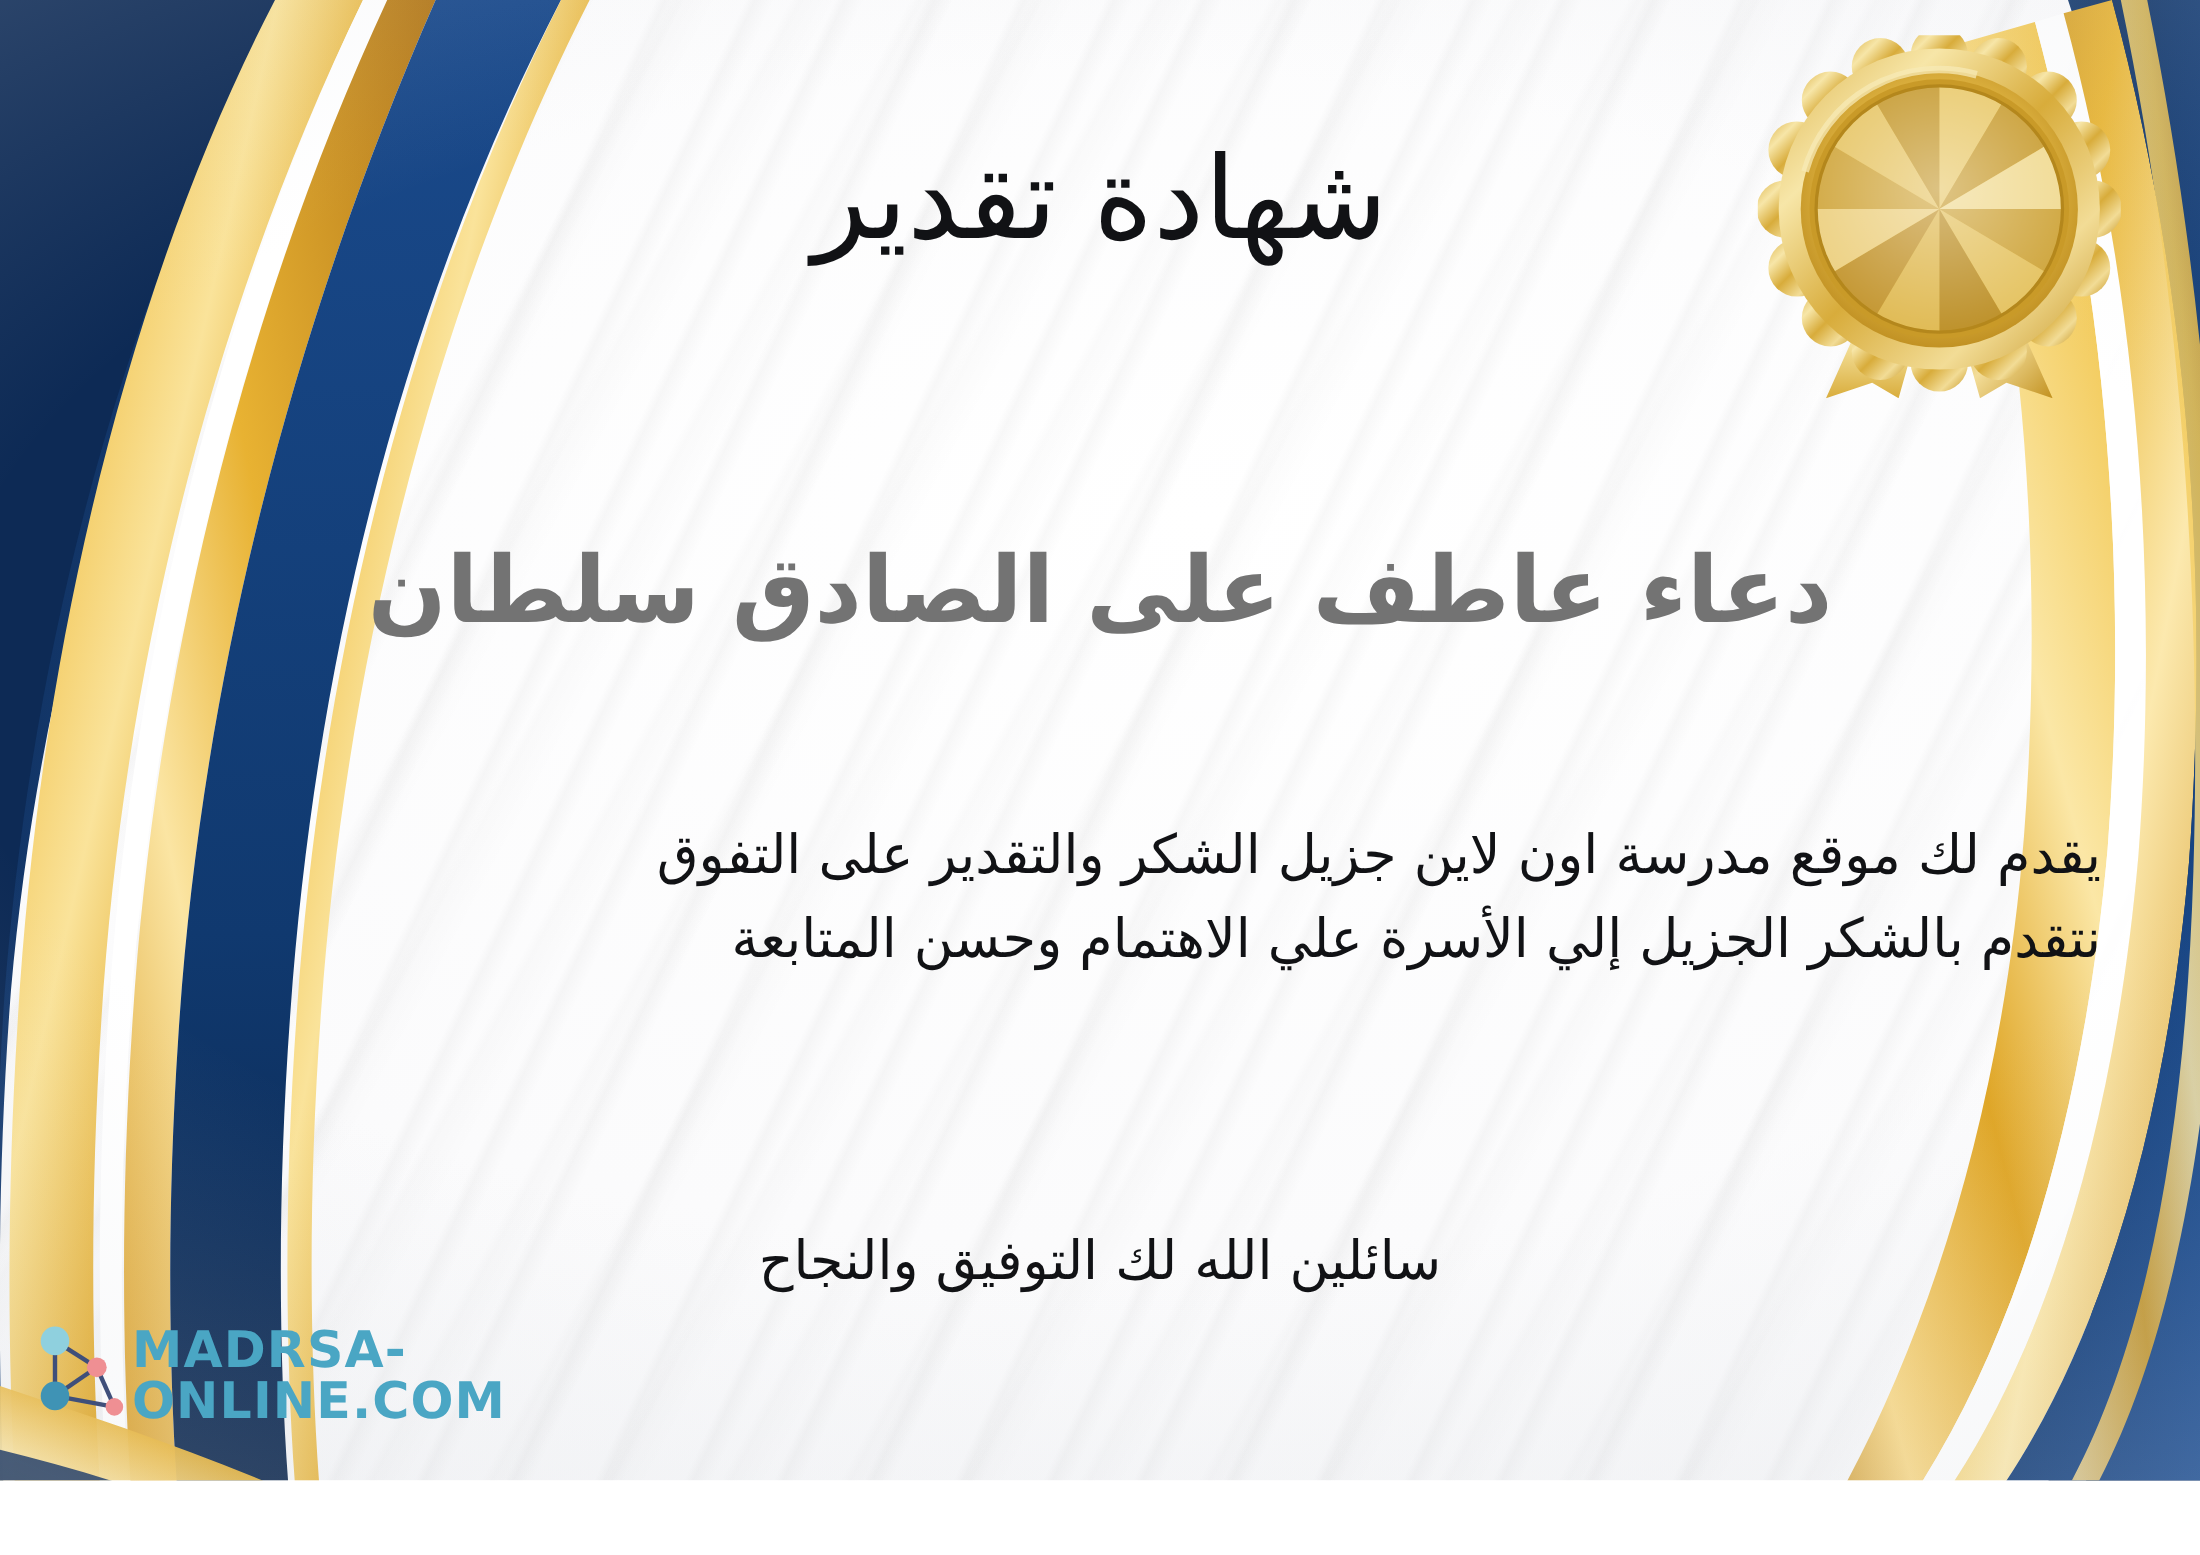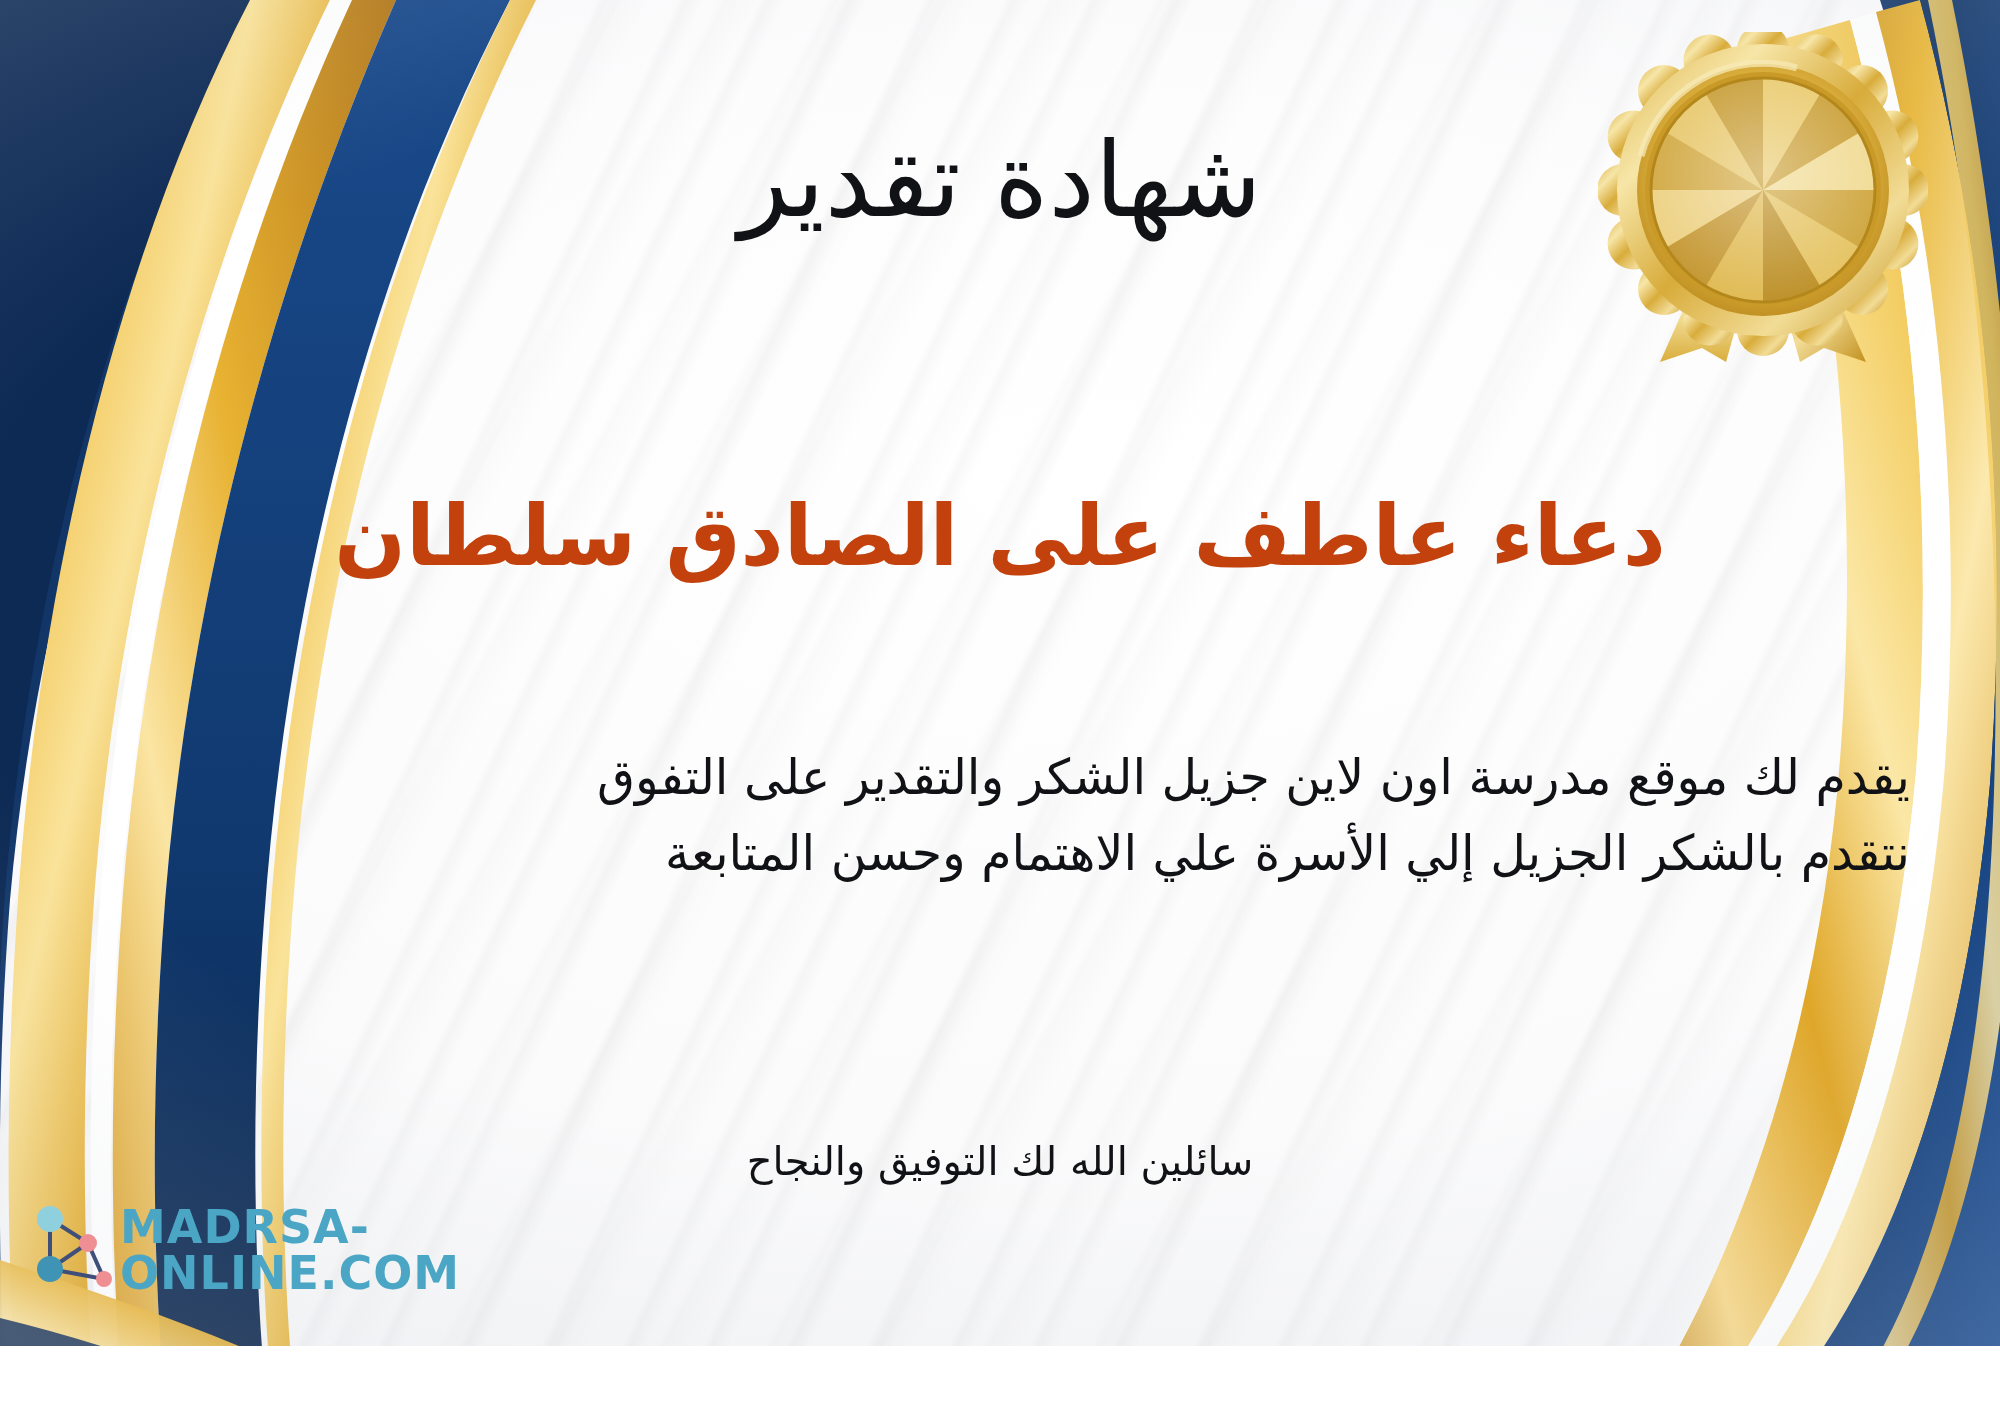--- a/index.html
+++ b/index.html
@@ -70,21 +70,21 @@
     color:#111215;
     letter-spacing:1px;
   }
 
   .student-name{
     position:absolute;
     left:0;right:0;top:490px;
     font-size:84px;
     line-height:1.1;
     font-weight:700;
-    color:#c2410c;
+    color:#737373;
   }
 
   .body-block{
     position:absolute;
     left:90px;right:90px;top:740px;text-align:right;
   }
   .body-line{
     font-size:49px;
     line-height:1.55;
     color:#111215;
@@ -93,24 +93,23 @@
   }
   .grade-value{
     color:#1d4077;
     font-weight:700;
     font-size:56px;
     padding:0 34px;
   }
   .closing-line{
     position:absolute;
     left:0;right:0;top:1118px;
-    font-size:40px;
+    font-size:49px;
     color:#111215;
     font-weight:400;
-    margin-top:20px;
   }
 
   
   #logo{
     position:absolute;
     left:24px;bottom:16px;
     width:460px;height:160px;
     display:flex;align-items:center;
   }
   #logo-text{

